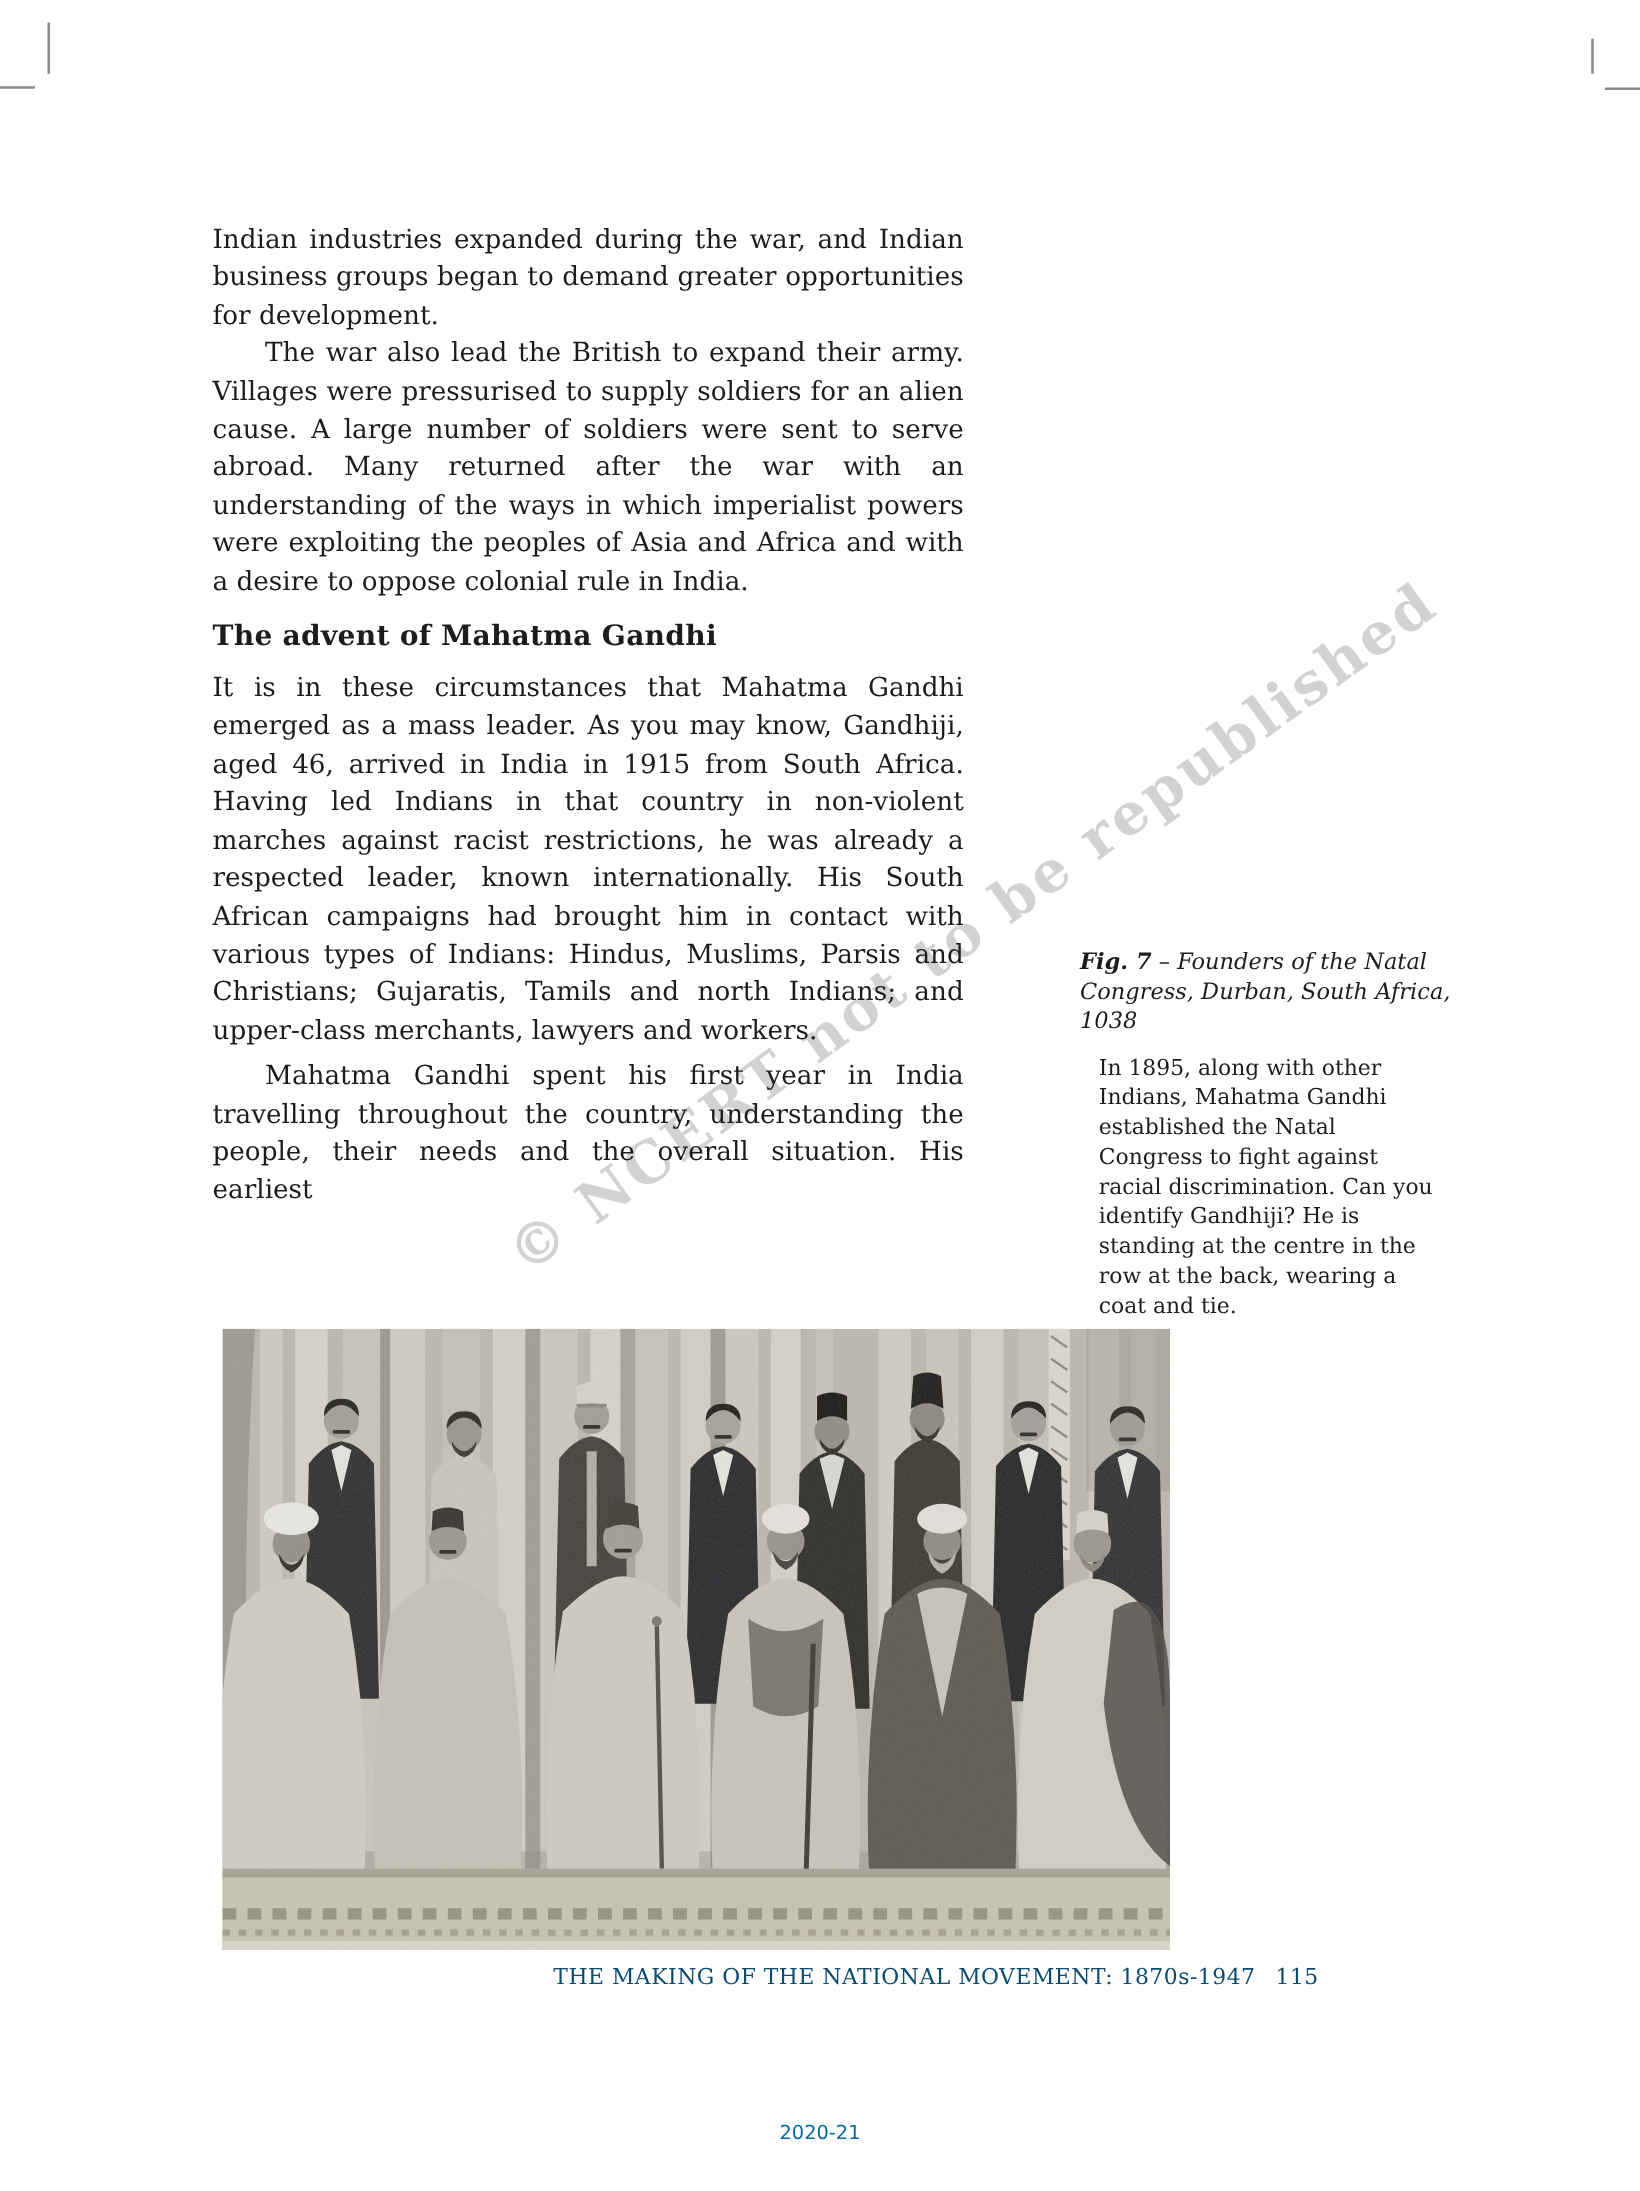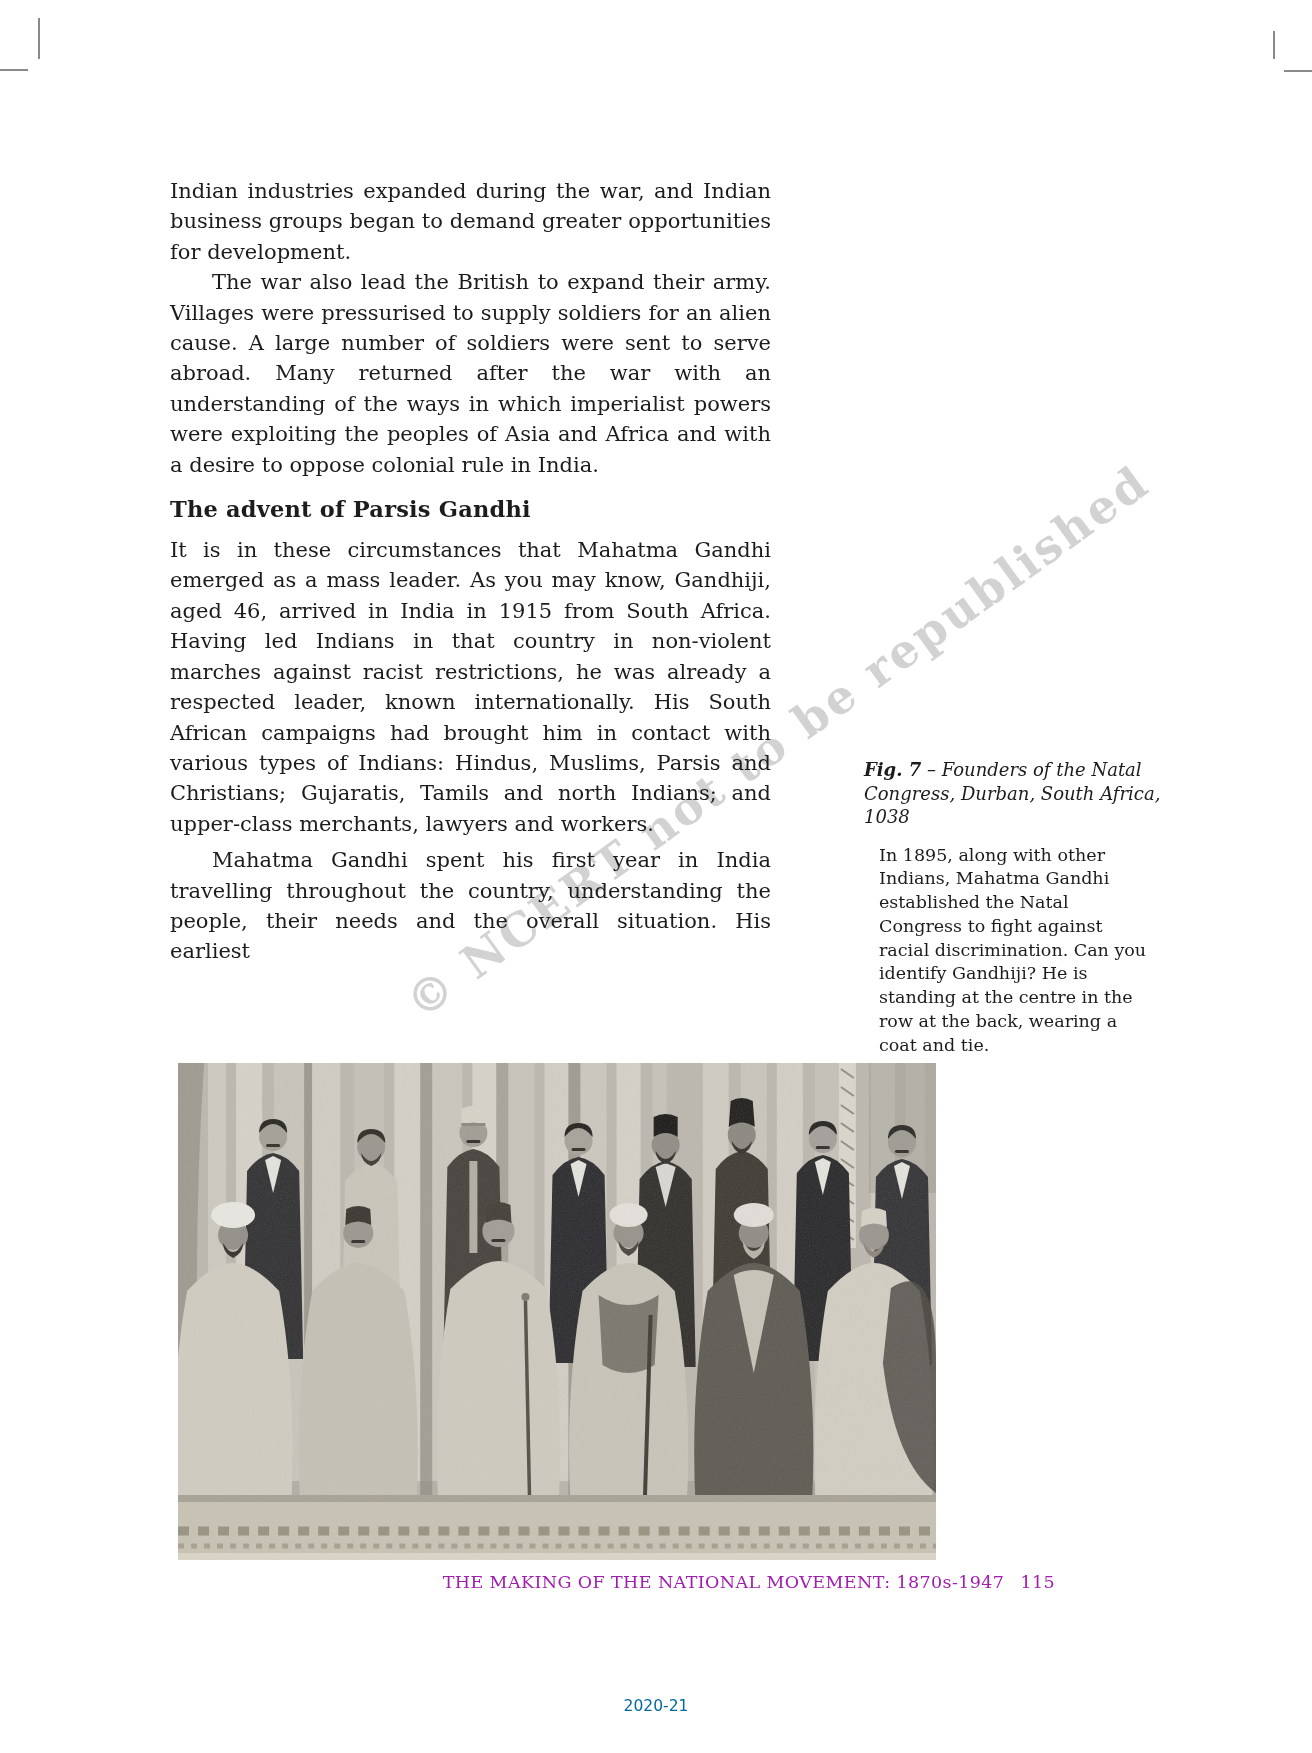--- a/index.html
+++ b/index.html
@@ -35,21 +35,21 @@
   .sidebar{position:absolute;left:864px;top:758px;width:300px;z-index:1;}
   .fig-caption{margin:0 0 9px 0;font-size:18px;line-height:23.5px;font-style:italic;}
   .fig-caption .lbl{font-weight:bold;}
   .fig-note{margin:15px;font-size:17.5px;line-height:23.8px;text-align:left;}
 
   .photo{position:absolute;left:178px;top:1063px;width:758px;height:497px;margin:0;z-index:1;}
   .photo svg{display:block;width:100%;height:100%;}
 
   .footer{
     position:absolute;top:1572px;right:257px;z-index:1;
-    font-size:17.5px;letter-spacing:0.4px;white-space:nowrap;color:#a21caf;
+    font-size:17.5px;letter-spacing:0.4px;white-space:nowrap;color:#0c4a6e;
   }
   .footer .pagenum{margin-left:16px;}
 
   .print-code{
     position:absolute;top:1697px;left:0;width:100%;text-align:center;z-index:1;
     font-family:"DejaVu Sans", sans-serif;font-size:15.5px;color:#0369a1;
   }
 </style>
 </head>
 <body>
@@ -59,21 +59,21 @@
   <div class="cm cm-tl-v"></div>
   <div class="cm cm-tl-h"></div>
   <div class="cm cm-tr-v"></div>
   <div class="cm cm-tr-h"></div>
 
   <div class="watermark">© NCERT not to be republished</div>
 
   <main class="body-col">
     <p>Indian industries expanded during the war, and Indian business groups began to demand greater opportunities for development.</p>
     <p class="indent">The war also lead the British to expand their army. Villages were pressurised to supply soldiers for an alien cause. A large number of soldiers were sent to serve abroad. Many returned after the war with an understanding of the ways in which imperialist powers were exploiting the peoples of Asia and Africa and with a desire to oppose colonial rule in India.</p>
-    <h2 class="heading">The advent of Parsis Gandhi</h2>
+    <h2 class="heading">The advent of Mahatma Gandhi</h2>
     <p>It is in these circumstances that Mahatma Gandhi emerged as a mass leader. As you may know, Gandhiji, aged 46, arrived in India in 1915 from South Africa. Having led Indians in that country in non-violent marches against racist restrictions, he was already a respected leader, known internationally. His South African campaigns had brought him in contact with various types of Indians: Hindus, Muslims, Parsis and Christians; Gujaratis, Tamils and north Indians; and upper-class merchants, lawyers and workers.</p>
     <p class="indent gap">Mahatma Gandhi spent his first year in India travelling throughout the country, understanding the people, their needs and the overall situation. His earliest</p>
   </main>
 
   <aside class="sidebar">
     <p class="fig-caption"><span class="lbl">Fig. 7</span><span> – Founders of the Natal Congress, Durban, South Africa, 1038</span></p>
     <p class="fig-note">In 1895, along with other Indians, Mahatma Gandhi established the Natal Congress to fight against racial discrimination. Can you identify Gandhiji? He is standing at the centre in the row at the back, wearing a coat and tie.</p>
   </aside>
 
   <figure class="photo">

